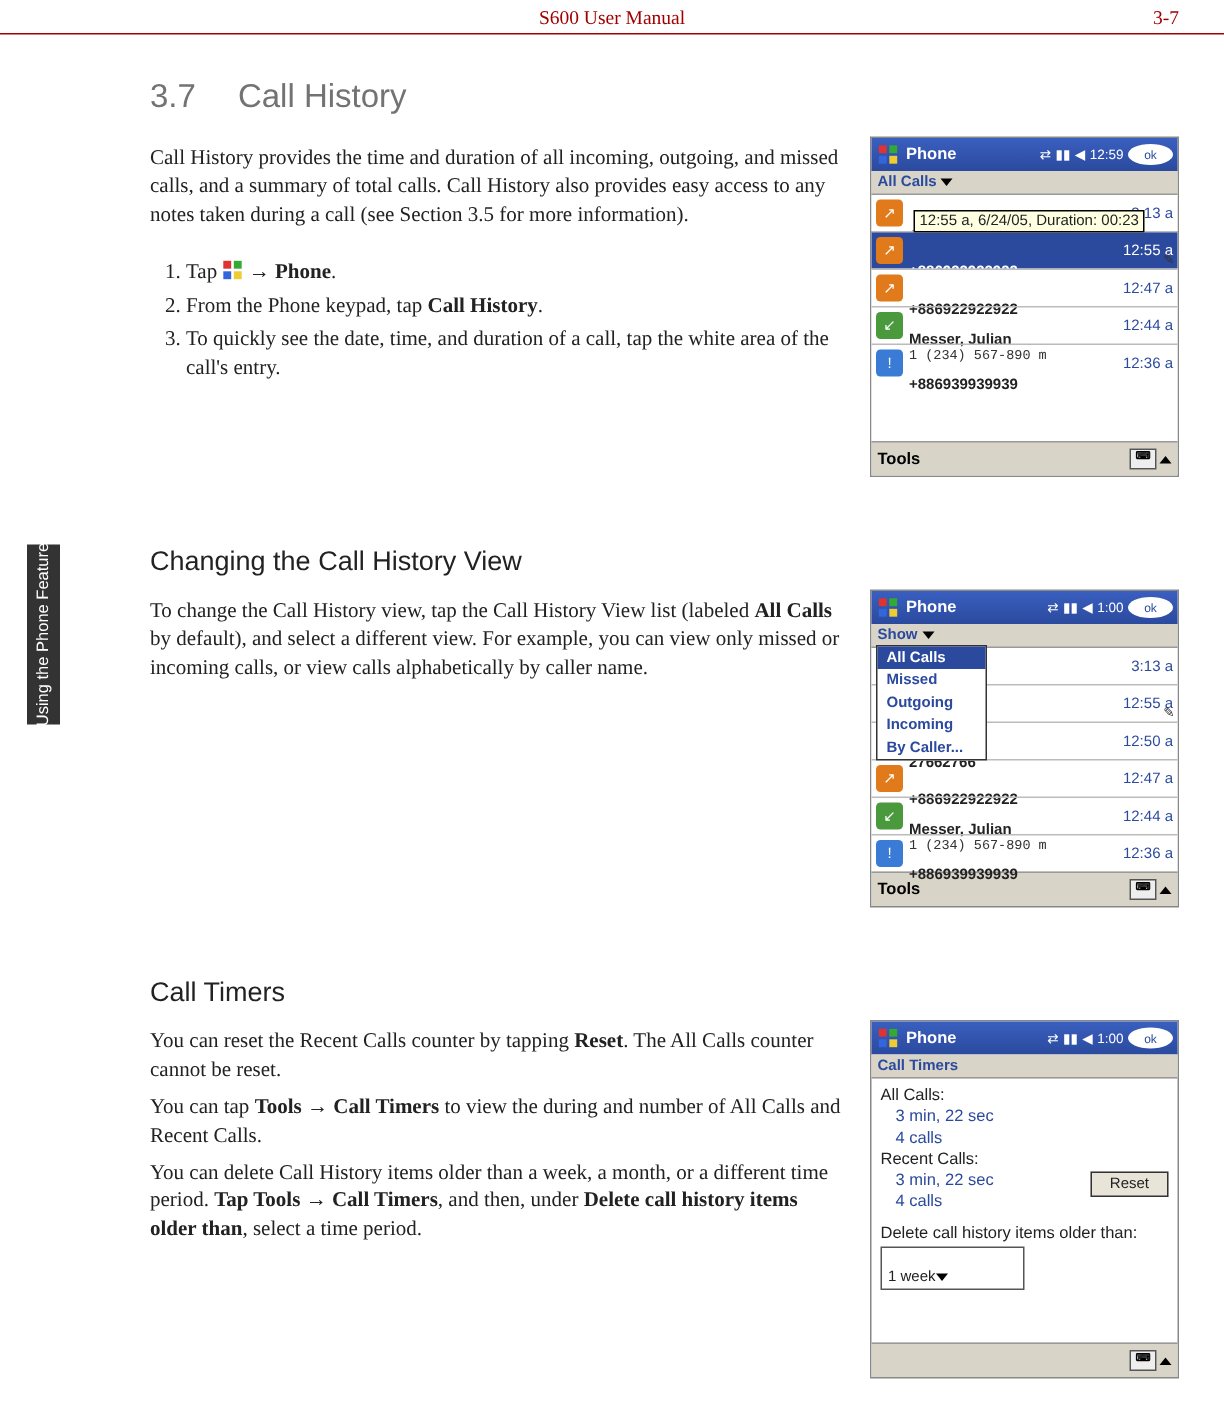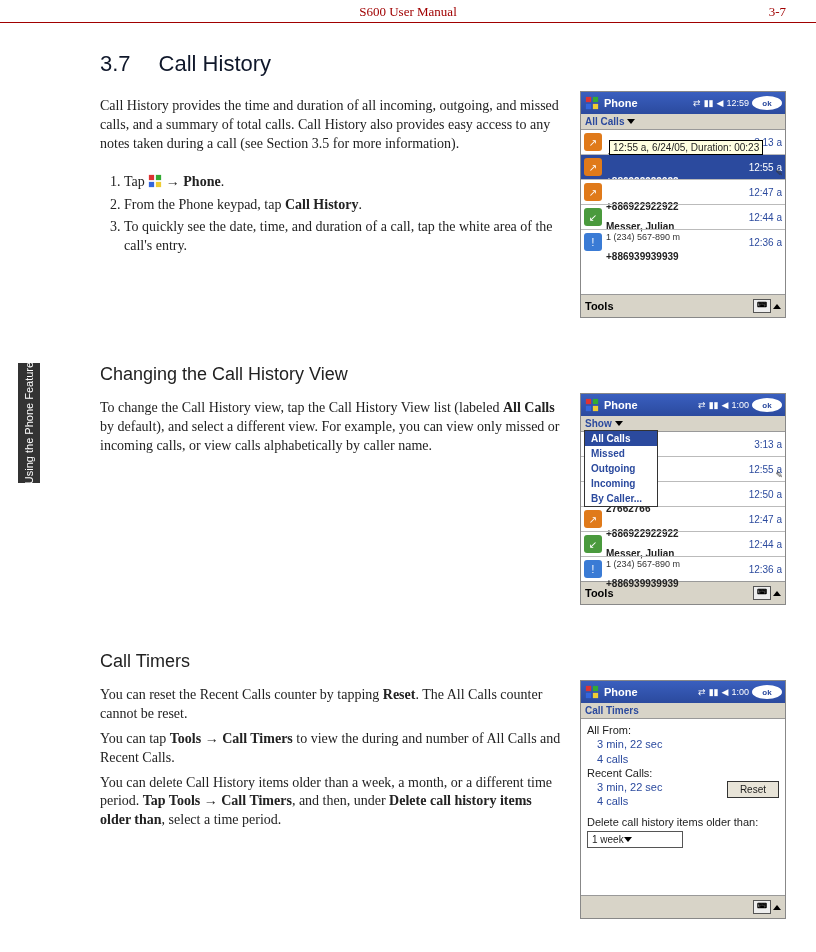--- a/index.html
+++ b/index.html
@@ -36,21 +36,21 @@
     font-size: 11px;
     display: flex;
     align-items: center;
     justify-content: center;
   }
   .side-tab span {
     transform: rotate(-90deg);
     white-space: nowrap;
   }
   h2.section-title {
-    color: #0f172a;
+    color: #737373;
     font-family: Arial, sans-serif;
     font-weight: normal;
     font-size: 22px;
     margin: 8px 0 14px 0;
   }
   h2.section-title .num { margin-right: 28px; }
   h3.subhead {
     font-family: Arial, sans-serif;
     font-weight: normal;
     font-size: 18px;
@@ -89,21 +89,21 @@
     padding: 2px 3px;
     height: 18px;
     font-size: 11px;
     font-weight: bold;
   }
   .titlebar .flag { width: 16px; height: 14px; margin-right: 4px; }
   .titlebar .spacer { flex: 1; }
   .title-icons { display: flex; align-items: center; gap: 3px; color: #fff; font-size: 9px; font-weight: normal;}
   .title-icons .okbtn {
     background: #fff; color: #2b4a9e; border-radius: 50%;
-    width: 30px; height: 14px; font-size: 8px; font-weight: bold;
+    width: 30px; height: 14px; font-size: 8px; font-weight: normal;
     display: inline-flex; align-items: center; justify-content: center;
   }
   .subbar {
     background: #d8d4c8;
     color: #2b4a9e;
     font-weight: bold;
     font-size: 10px;
     padding: 2px 4px;
     border-bottom: 1px solid #999;
     display: flex;
@@ -128,21 +128,21 @@
   .call-row .cicon {
     width: 18px; height: 18px; margin-right: 4px;
     border-radius: 3px;
     display: inline-flex; align-items: center; justify-content: center;
     font-size: 10px; color: #fff;
   }
   .cicon.out { background: #e07a1a; }
   .cicon.in { background: #4a9a3d; }
   .cicon.miss { background: #3a7bd5; }
   .call-row .cname { flex: 1; font-weight: bold; margin-top: 28px; }
-  .call-row .cname .sub {display:block; font-weight: normal; font-size: 9px; color: #333;}
+  .call-row .cname .sub {display:block; font-weight: normal; font-size: 9px; color: #333; font-family: Liberation Mono, monospace;}
   .call-row .ctime { color: #2b4a9e; font-size: 10px; text-align: right; min-width: 44px;}
   .call-row.selected .ctime { color: #fff; }
   .call-row .note-ico {
     position: absolute; right: 2px; bottom: 1px; font-size: 9px; color: #333;
   }
   .tooltip-popup {
     position: absolute;
     left: 28px;
     top: 48px;
     background: #ffffe1;
@@ -199,21 +199,21 @@
     top: 62px;
     border: 1px solid #333;
     background: #e8e4d8;
     font-size: 10px;
     padding: 1px 12px;
   }
   .dd-select {
     border: 1px solid #555;
     display: inline-flex;
     align-items: center;
-    padding: 1px 2px 1px 4px;
+    padding: 13px 2px 1px 4px;
     font-size: 10px;
     width: 88px;
     margin-top: 2px;
   }
   .dd-select .tri { width:0;height:0;border-left:4px solid transparent;border-right:4px solid transparent;border-top:5px solid #000; }
   .phone-shot { position: relative; }
 </style>
 </head>
 <body>
 
@@ -413,21 +413,21 @@
           <span>▮▮</span>
           <span>◀</span>
           <span>1:00</span>
           <span class="okbtn">ok</span>
         </span>
       </div>
       <div class="subbar">
         <span>Call Timers</span>
       </div>
       <div class="timers-body">
-        <div>All From:</div>
+        <div>All Calls:</div>
         <div class="indent">3 min, 22 sec</div>
         <div class="indent">4 calls</div>
         <div>Recent Calls:</div>
         <div class="indent">3 min, 22 sec</div>
         <div class="indent">4 calls</div>
         <div class="resetbtn">Reset</div>
         <div style="margin-top:6px">Delete call history items older than:</div>
         <div class="dd-select">
           <span>1 week</span>
             <span class="tri"></span>

